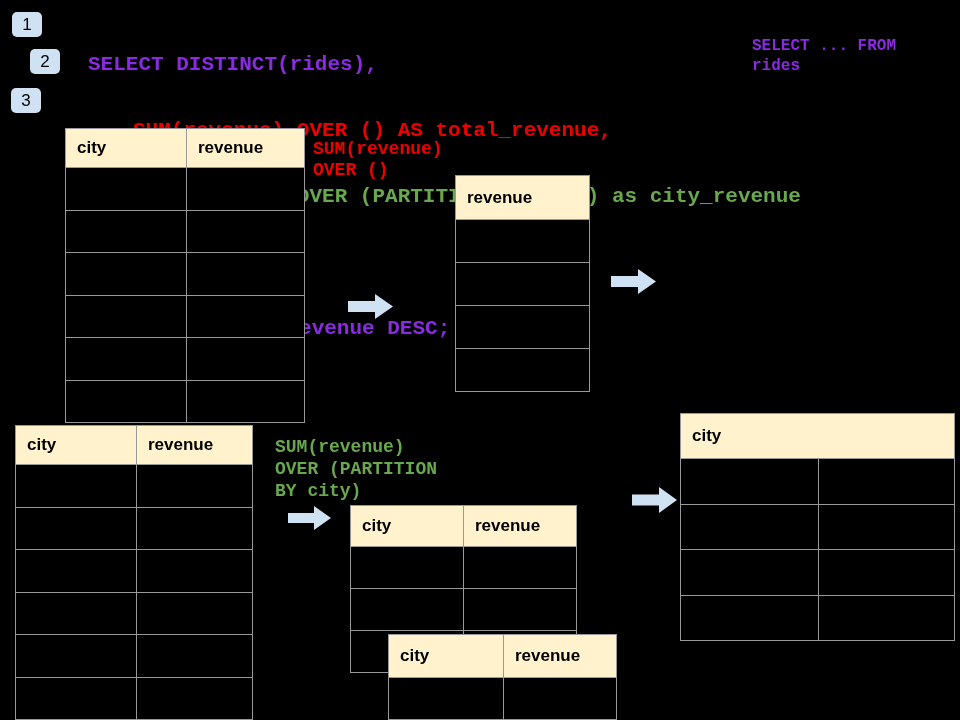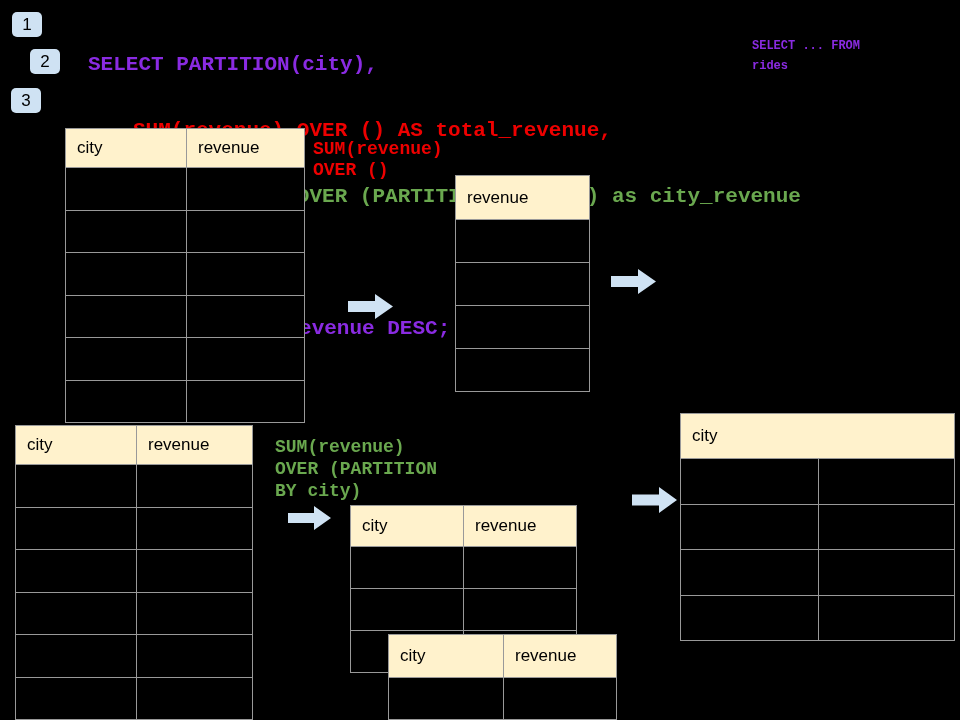--- a/index.html
+++ b/index.html
@@ -6,36 +6,36 @@
   .canvas {
     position:relative; width:960px; height:720px; background:#000000;
     overflow:hidden; font-family:"Liberation Sans", sans-serif;
   }
   
   .code {
     position:absolute; font-family:"Liberation Mono", "DejaVu Sans Mono", monospace;
     font-weight:bold; white-space:pre;
   }
   .code-main { left:88px; top:10px; font-size:21px; line-height:22px; }
-  .code-side { left:752px; top:36px; font-size:12px; line-height:20px; }
+  .code-side { left:752px; top:36px; font-size:16px; line-height:20px; }
   .lbl-total { left:313px; top:139px; font-size:18px; line-height:21px; }
   .lbl-part  { left:275px; top:436px; font-size:18px; line-height:22px; }
   .c-purple { color:#8A2BE2; }
   .c-red    { color:#EE0000; }
   .c-green  { color:#6AA84F; }
   .ind2 { padding-left:45px; }
   .ind1 { padding-left:22px; }
   
   .badge {
     position:absolute; width:30px; height:25px; background:#CFE2F3;
     border-radius:5px; color:#000; display:flex; align-items:center;
     justify-content:center; font-size:17px;
   }
   
-  .tbl { position:absolute; border:1.5px solid #999; background:#000; box-sizing:border-box; }
+  .tbl { position:absolute; border:1.5px solid #999; background:#000; box-sizing:border-box;font-weight:bold; }
   .hdr { display:flex; background:#FFF2CC; }
   .hdr .cell {
     display:flex; align-items:center; padding-left:11px; font-size:17px;
     color:#000; box-sizing:border-box; border-right:1px solid #999;
   }
   .hdr .cell:last-child { border-right:none; }
   .row { display:flex; border-top:1px solid #999; }
   .row .cell { box-sizing:border-box; border-right:1px solid #999; }
   .row .cell:last-child { border-right:none; }
   .arrow { position:absolute; }
@@ -49,21 +49,21 @@
     <span>1</span>
   </div>
   <div class="badge" style="left:30px; top:49px;">
     <span>2</span>
   </div>
   <div class="badge" style="left:11px; top:88px;">
     <span>3</span>
   </div>
 
   <div class="code code-main">
-    <div class="c-purple">SELECT PARTITION(city),</div>
+    <div class="c-purple">SELECT DISTINCT(rides),</div>
     <div class="c-red ind2">SUM(revenue) OVER () AS total_revenue,</div>
     <div class="c-green ind2">SUM(revenue) OVER (PARTITION BY city) as city_revenue</div>
     <div class="c-purple ind1">FROM rides</div>
     <div class="c-purple ind1">ORDER by city_revenue DESC;</div>
   </div>
 
   <div class="code code-side c-purple">SELECT ... FROM
 rides</div>
 
   <div class="code lbl-total c-red">SUM(revenue)

